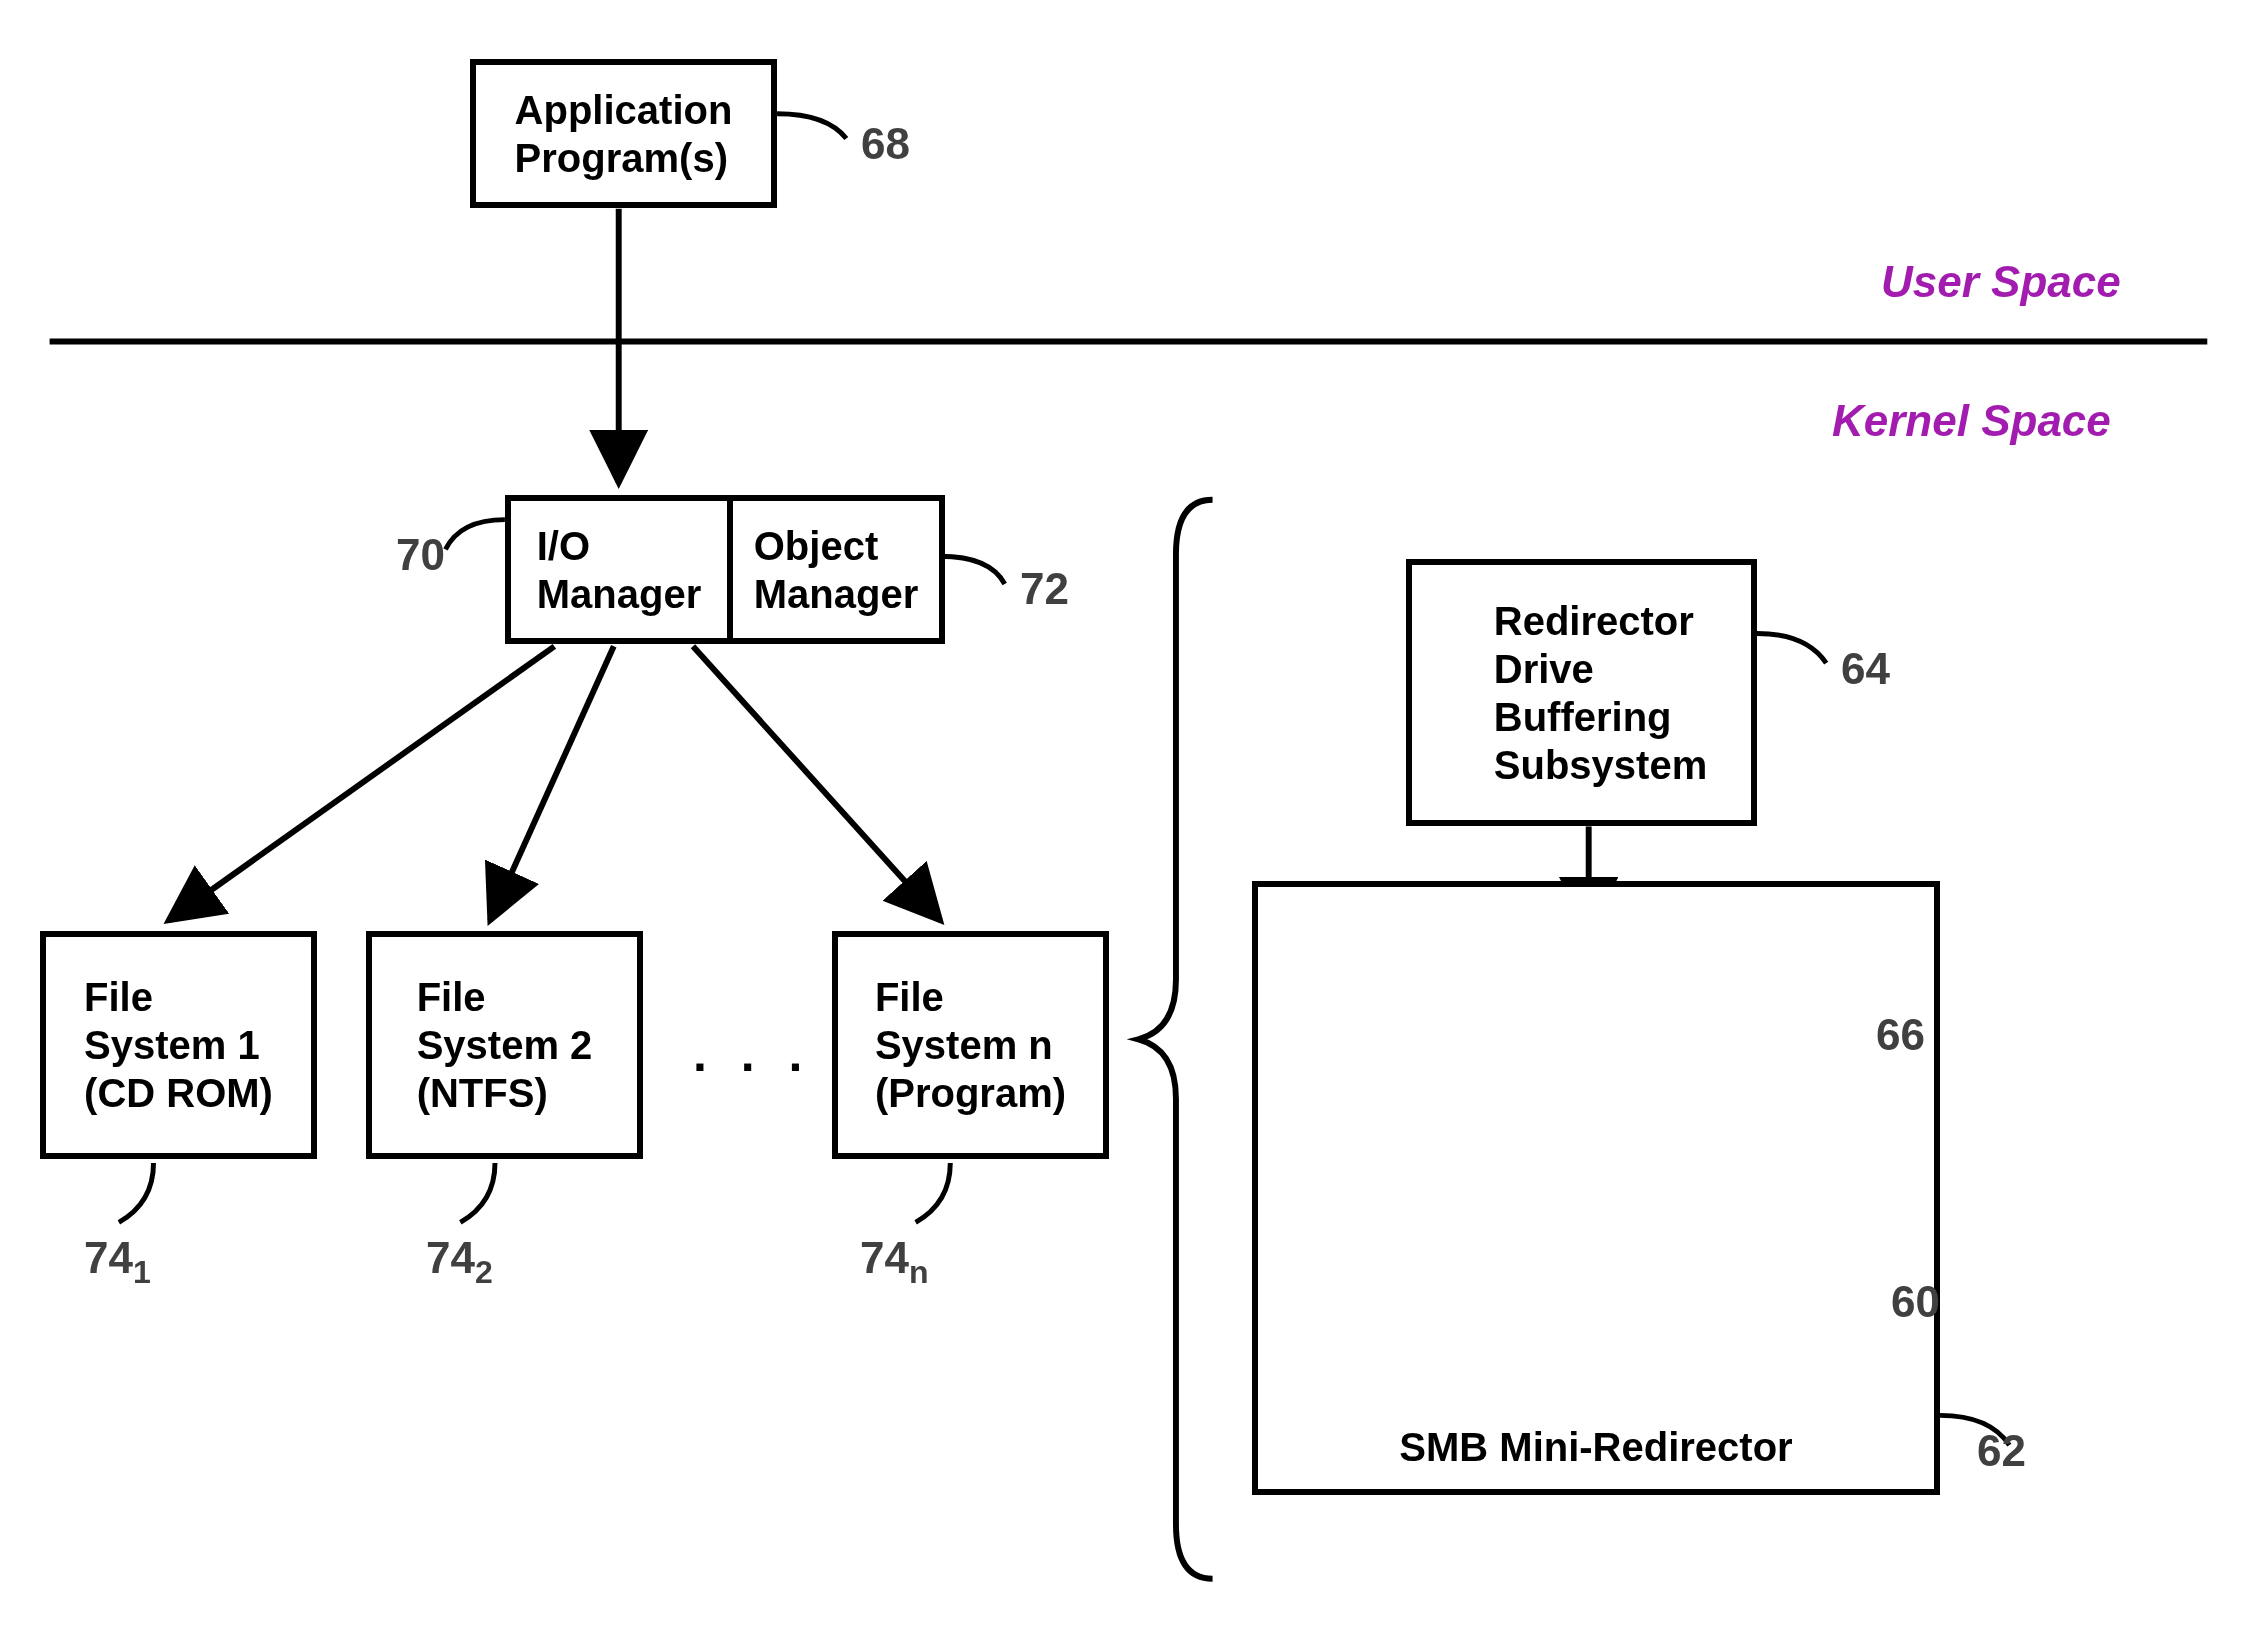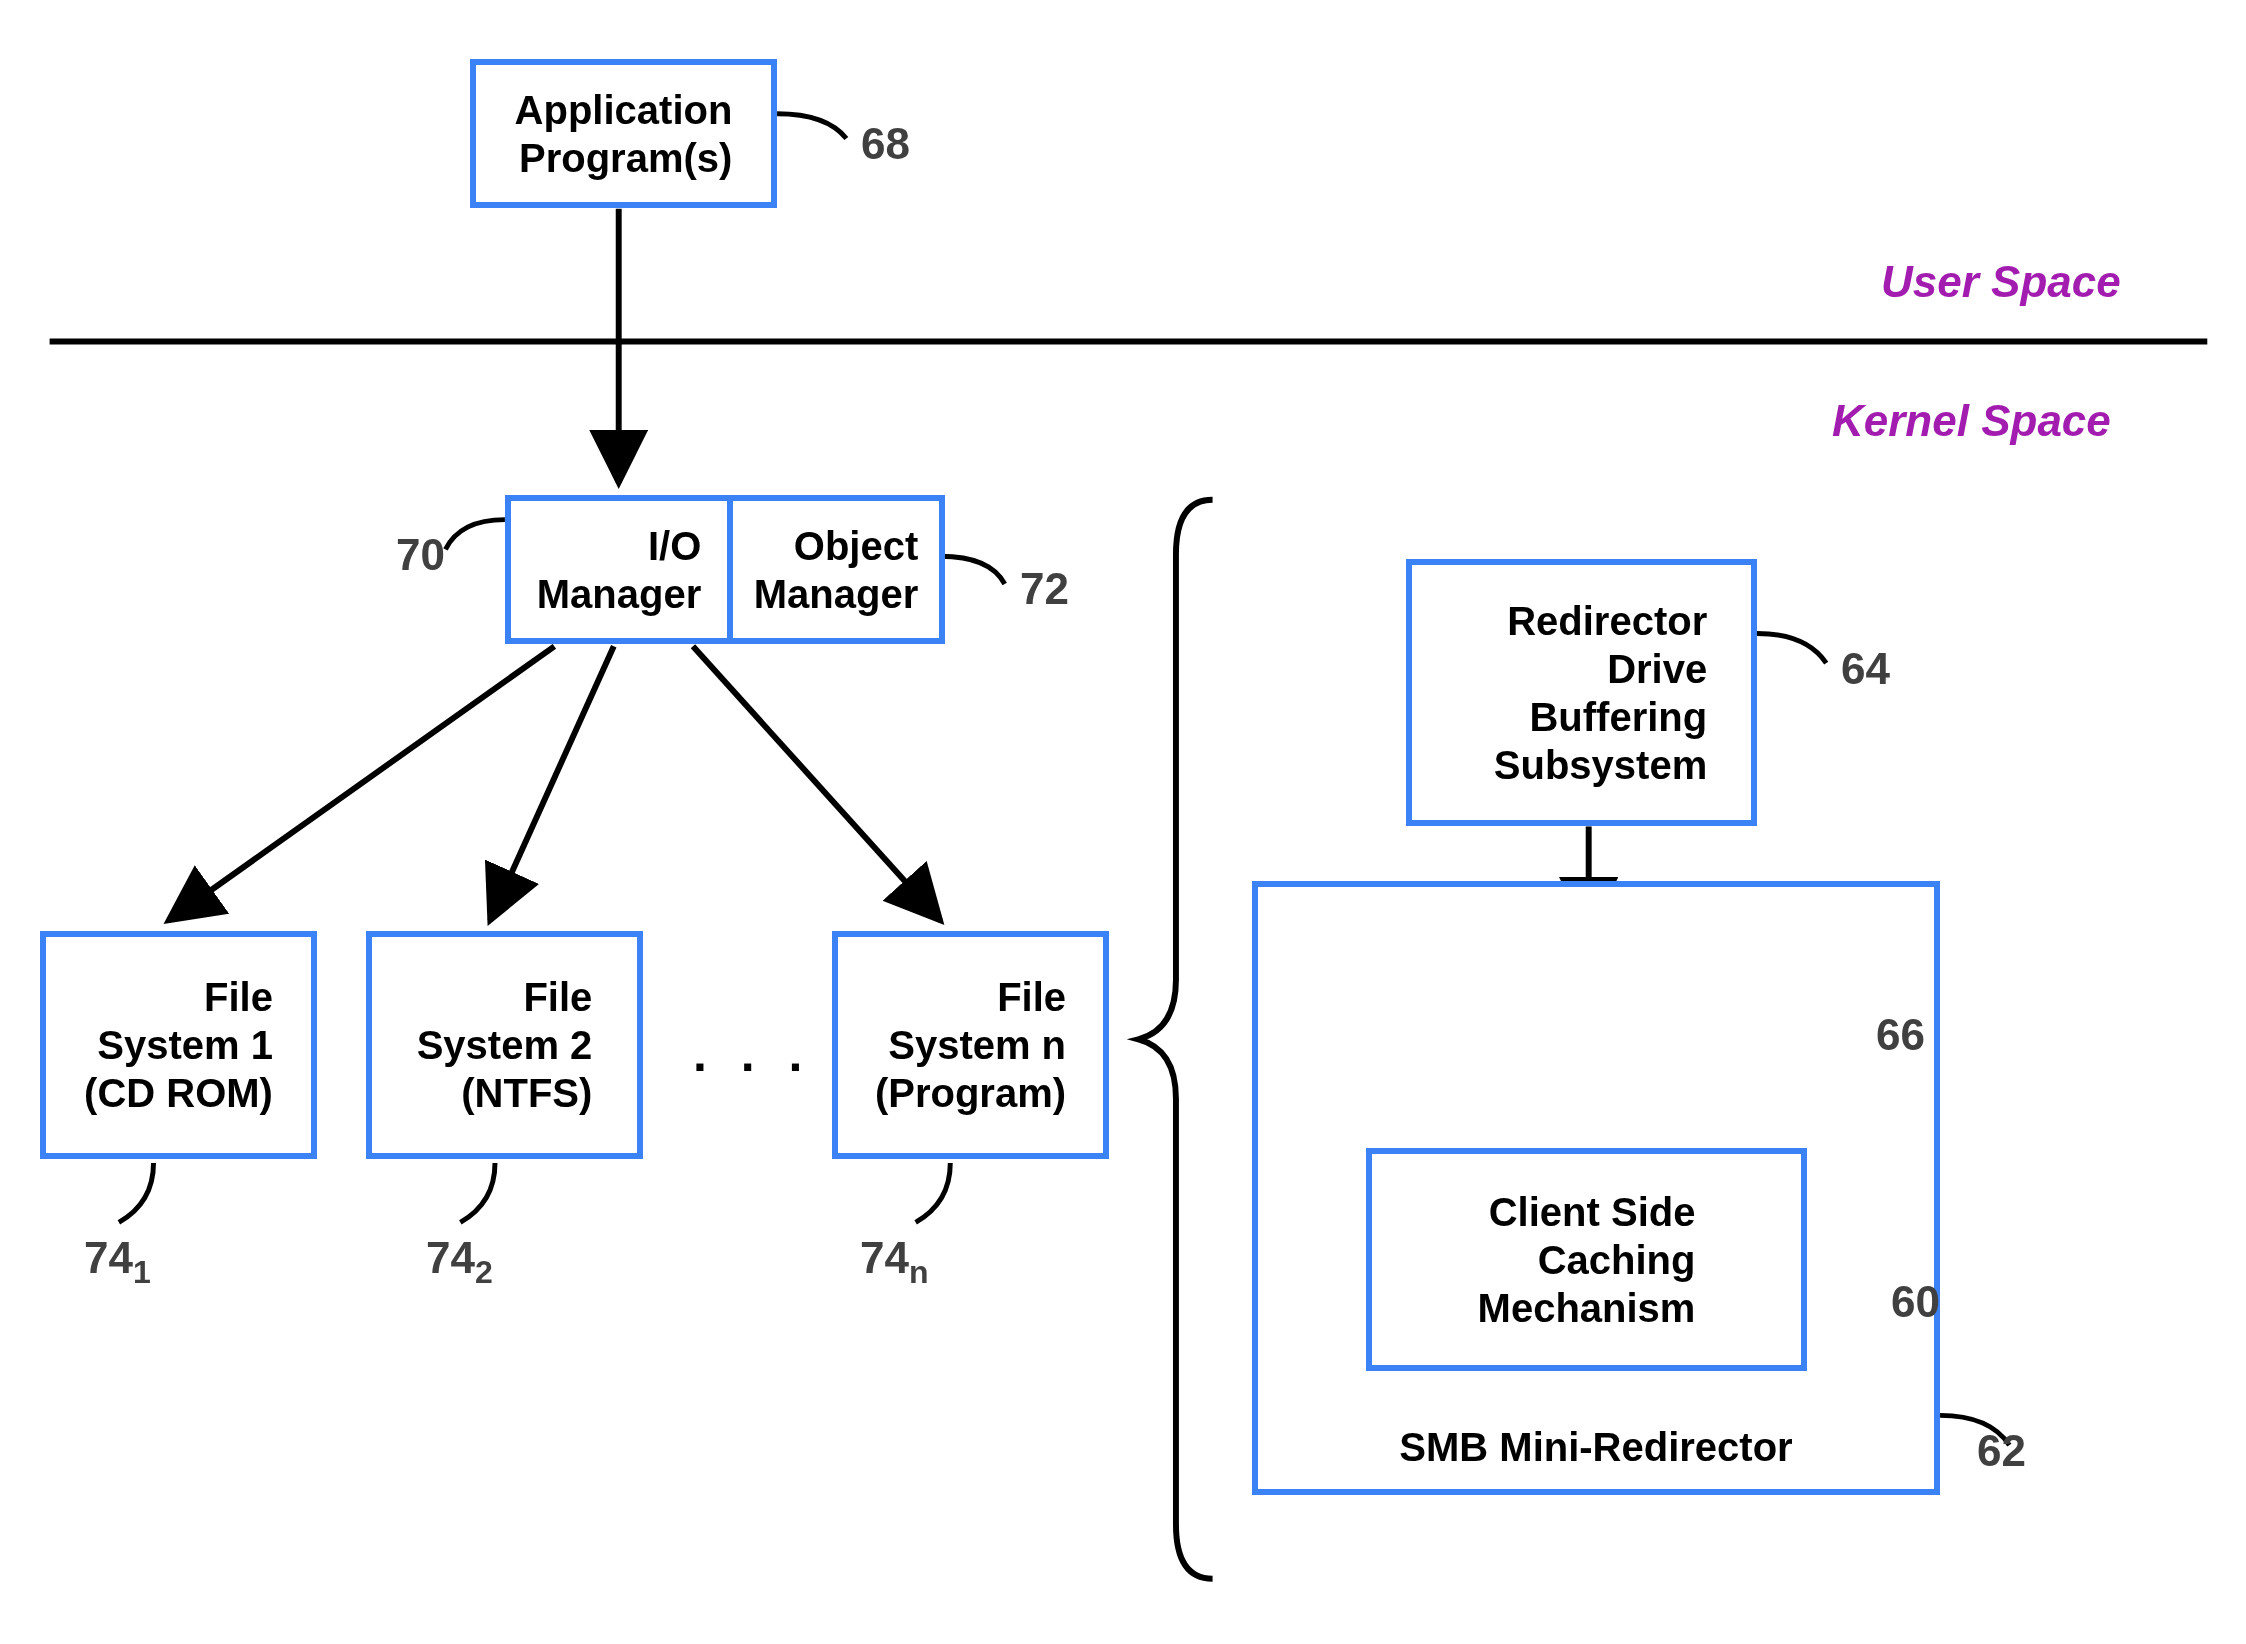--- a/index.html
+++ b/index.html
@@ -9,26 +9,26 @@
     font-family: Arial, Helvetica, sans-serif;
   }
   .canvas {
     position: relative;
     width: 2246px;
     height: 1644px;
     background: #ffffff;
   }
   .box {
     position: absolute;
-    border: 6px solid #3b82f6;
+    border: 6px solid #000000;
     box-sizing: border-box;
     display: flex;
     align-items: center;
     justify-content: center;
-    text-align: right;
+    text-align: left;
     font-weight: bold;
     font-size: 40px;
     line-height: 1.2;
     padding: 10px;
     background: #fff;
   }
   .label {
     position: absolute;
     font-weight: bold;
     font-size: 44px;
@@ -185,23 +185,16 @@
   </div>
   <div class="label" style="left:1841px; top:644px;">64</div>
 
   <div class="box" style="left:1252px; top:881px; width:688px; height:614px; align-items:flex-end; justify-content:center; padding-bottom:18px;">
     <div>SMB Mini-Redirector</div>
   </div>
   <div class="label" style="left:1977px; top:1426px;">62</div>
 
   <div class="label" style="left:1876px; top:1010px;">66</div>
 
-  <div class="box" style="left:1366px; top:1148px; width:441px; height:223px;">
-    <div>
-      <div>Client Side</div>
-      <div>Caching</div>
-      <div>Mechanism</div>
-    </div>
-  </div>
   <div class="label" style="left:1891px; top:1277px;">60</div>
 
 </div>
 
 
 </body></html>

